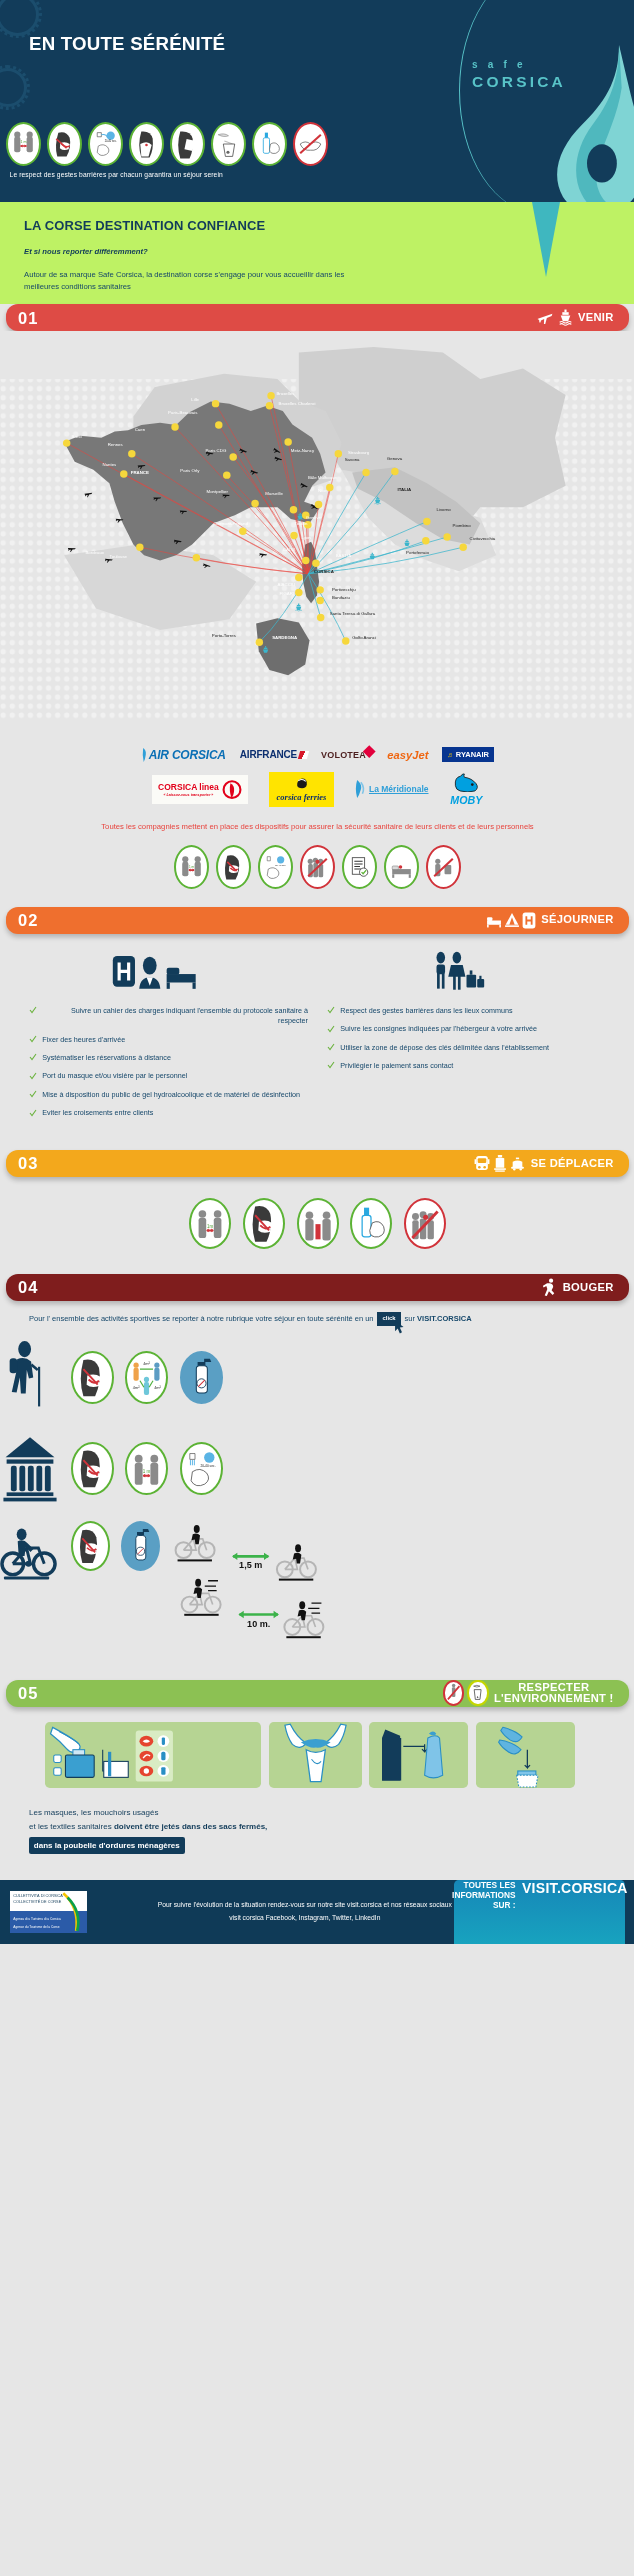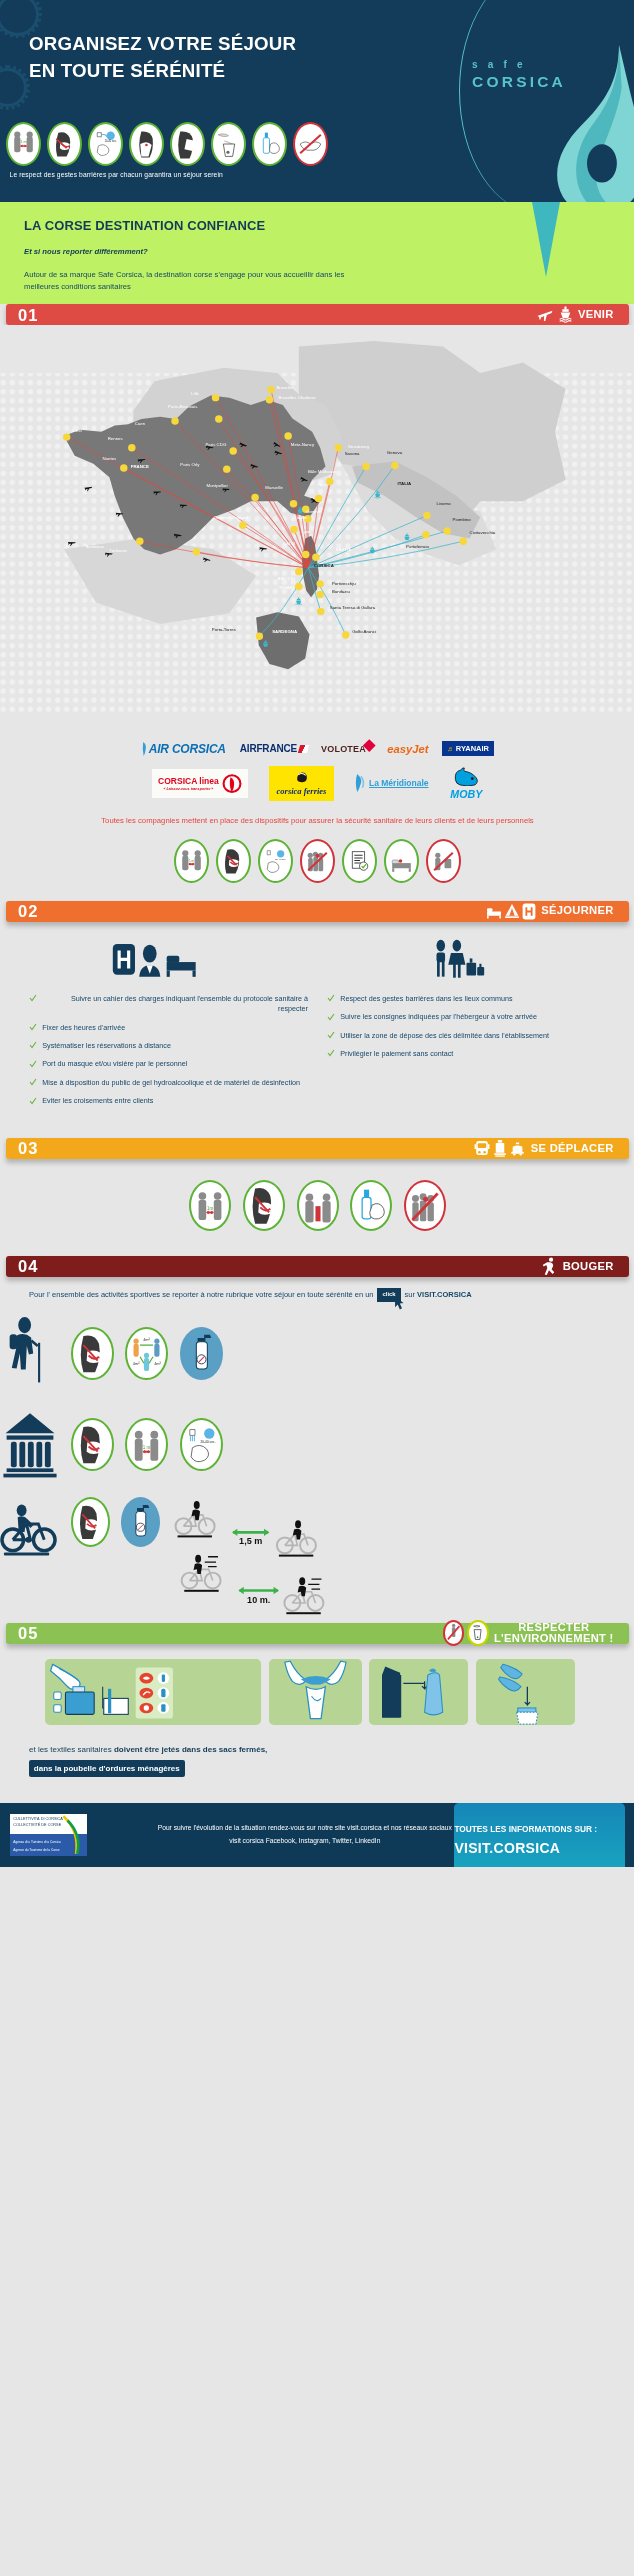--- a/index.html
+++ b/index.html
@@ -98,21 +98,21 @@
     font-stretch: condensed; color: #15476a; max-width: 331px;
   }
   .tri-deco {
     position: absolute; right: 75px; top: 0; width: 0; height: 0;
     border-left: 14px solid transparent; border-right: 14px solid transparent;
     border-top: 75px solid #3fb7bf;
   }
 
   
   .bar {
-    position: relative; height: 21px; border-radius: 3px;
+    position: relative; height: 27px; border-radius: 12px;
     margin: 0 0 0 0; display: flex; align-items: center;
     box-shadow: 0 3.2px 4.8px rgba(0,0,0,.22);
     color: #fff;
     justify-content: center;
   }
   .bar .num {
     font-size: 16.5px; font-weight: bold; font-stretch: condensed;
     margin-left: 11.7px; letter-spacing: 1.1px; line-height: 1;
   }
   .bar .right {
@@ -198,22 +198,22 @@
   .wcard { background: #b6d493; border-radius: 4.8px; height: 66px; position: relative; overflow:hidden; }
   .w1 { width: 216px; } .w2 { width: 93px; } .w3 { width: 99px; } .w4 { width: 99px; }
   .wastetext { padding: 18px 29px 0 29px; font-size: 8px; line-height: 1.75; font-stretch: condensed; color: #123c5a; }
   .hl { background: #123c5a; color: #fff; padding: 1.6px 4.8px; border-radius: 2.1px; display: inline-block; font-weight: bold;}
 
   
   .footer { position: relative; margin-top: 22.4px; }
   .infobox {
     position: absolute; right: 9.6px; top: 0; width: 171px; height: 75px;
     background: linear-gradient(180deg,#1686b8 0%, #18a8c0 100%);
-    border-radius: 4.8px; color: #fff; text-align: left;
-    display: flex; flex-direction: column; justify-content: center; gap: 6.4px;
+    border-radius: 4.8px; color: #fff; text-align: right;
+    display: flex; flex-direction: row; justify-content: center; gap: 6.4px;
     z-index: 3;
   }
   .infobox .t1 { font-size: 8.3px; font-weight: bold; font-stretch: condensed; }
   .infobox .t2 { font-size: 14px; font-weight: bold; font-stretch: condensed; letter-spacing: 0.3px;}
   .footbar { background: #0f3a57; height: 64px; margin-top: 25.6px; display: flex; align-items: center; }
   .fllogo {
     width: 77px; height: 42px; background: #fff; margin-left: 9.6px; flex: none;
     position: relative; overflow: hidden;
   }
   .fllogo .ft1 { font-size: 3.8px; color: #0f3a57; padding: 3.7px 0 0 3.7px; line-height: 1.45; font-stretch: condensed;}
@@ -224,21 +224,20 @@
 </head>
 <body>
 
 <div class="page">
 
   <div class="hero">
     <div class="virus v1"></div>
     <div class="virus v2"></div>
 
     <div class="hero-title">
-      <span>ORGANISEZ VOTRE SÉJOUR</span>
       <span>EN TOUTE SÉRÉNITÉ</span>
     </div>
 
     <div class="swoosh">
       <div class="arc"></div>
       <svg class="pin" viewBox="0 0 210 330">
         <path d="M150 0 C150 70 120 110 80 150 C40 190 20 240 45 285 C70 325 140 330 175 290 C205 255 200 190 185 140 C170 90 160 40 150 0 Z" fill="#7fd4d4"></path>
         <path d="M150 0 C150 70 130 110 100 150 C70 190 60 240 80 280 C95 310 120 318 140 305 C110 290 100 250 112 215 C125 175 148 130 155 80 Z" fill="#4fb8be"></path>
         <ellipse cx="118" cy="222" rx="28" ry="36" fill="#123c5a"></ellipse>
       </svg>
@@ -1122,21 +1121,21 @@
             </g>
           <rect x="16" y="106" width="104" height="6" fill="#111"></rect>
         </g>
         <path d="M134 175 L206 175" stroke="#3cb34a" stroke-width="5"></path>
         <path d="M132 175 l10 -7 v14z M208 175 l-10 -7 v14z" fill="#3cb34a"></path>
         <text x="170" y="198" font-size="17" font-weight="bold" fill="#111" text-anchor="middle">10 m.</text>
       </svg>
     </div>
   </div>
 
-  <div class="barwrap" style="margin-top:3px">
+  <div class="barwrap" style="margin-top:36px">
     <div class="bar bar-green">
       <div class="num">05</div>
       <div class="right">
         <span class="bicons">
           <span class="ov red" style="width:21.3px;height:25.6px;border-width:2.1px">
             <svg viewBox="0 0 60 70">
                 <rect x="24" y="16" width="12" height="34" rx="4" fill="#8b8b8b"></rect>
                 <circle cx="30" cy="10" r="6" fill="#8b8b8b"></circle>
                 <path d="M10 58 L50 12" stroke="#d1333a" stroke-width="6"></path>
               </svg>
@@ -1208,20 +1207,21 @@
         <path d="M50 10 q24 6 36 18 q-8 14 -22 6 q-12 -8 -18 -18z" fill="#5fb4e0" stroke="#2a8fc4" stroke-width="2"></path>
         <path d="M44 34 q26 4 40 18 q-10 14 -24 4 q-12 -8 -18 -18z" fill="#5fb4e0" stroke="#2a8fc4" stroke-width="2"></path>
         <path d="M96 52 v34 l-5 -5 M96 86 l5 -5" stroke="#123c5a" stroke-width="2.4" fill="none"></path>
         <rect x="78" y="92" width="34" height="8" fill="#7fc4e8" stroke="#2a8fc4" stroke-width="2"></rect>
         <path d="M76 100 h40 l-4 22 h-32z" fill="#fff" stroke="#2a8fc4" stroke-width="2" stroke-dasharray="3 3"></path>
       </svg>
     </div>
   </div>
 
   <div class="wastetext">
+    <div>Les masques, les mouchoirs usagés</div>
     <div>
       <span>et les textiles sanitaires </span><span class="bold-bold">doivent être jetés dans des sacs fermés,</span>
     </div>
     <div style="margin-top:3.2px">
       <span class="hl">dans la poubelle d'ordures ménagères</span>
     </div>
   </div>
 
   <div class="footer">
     <div class="infobox">

